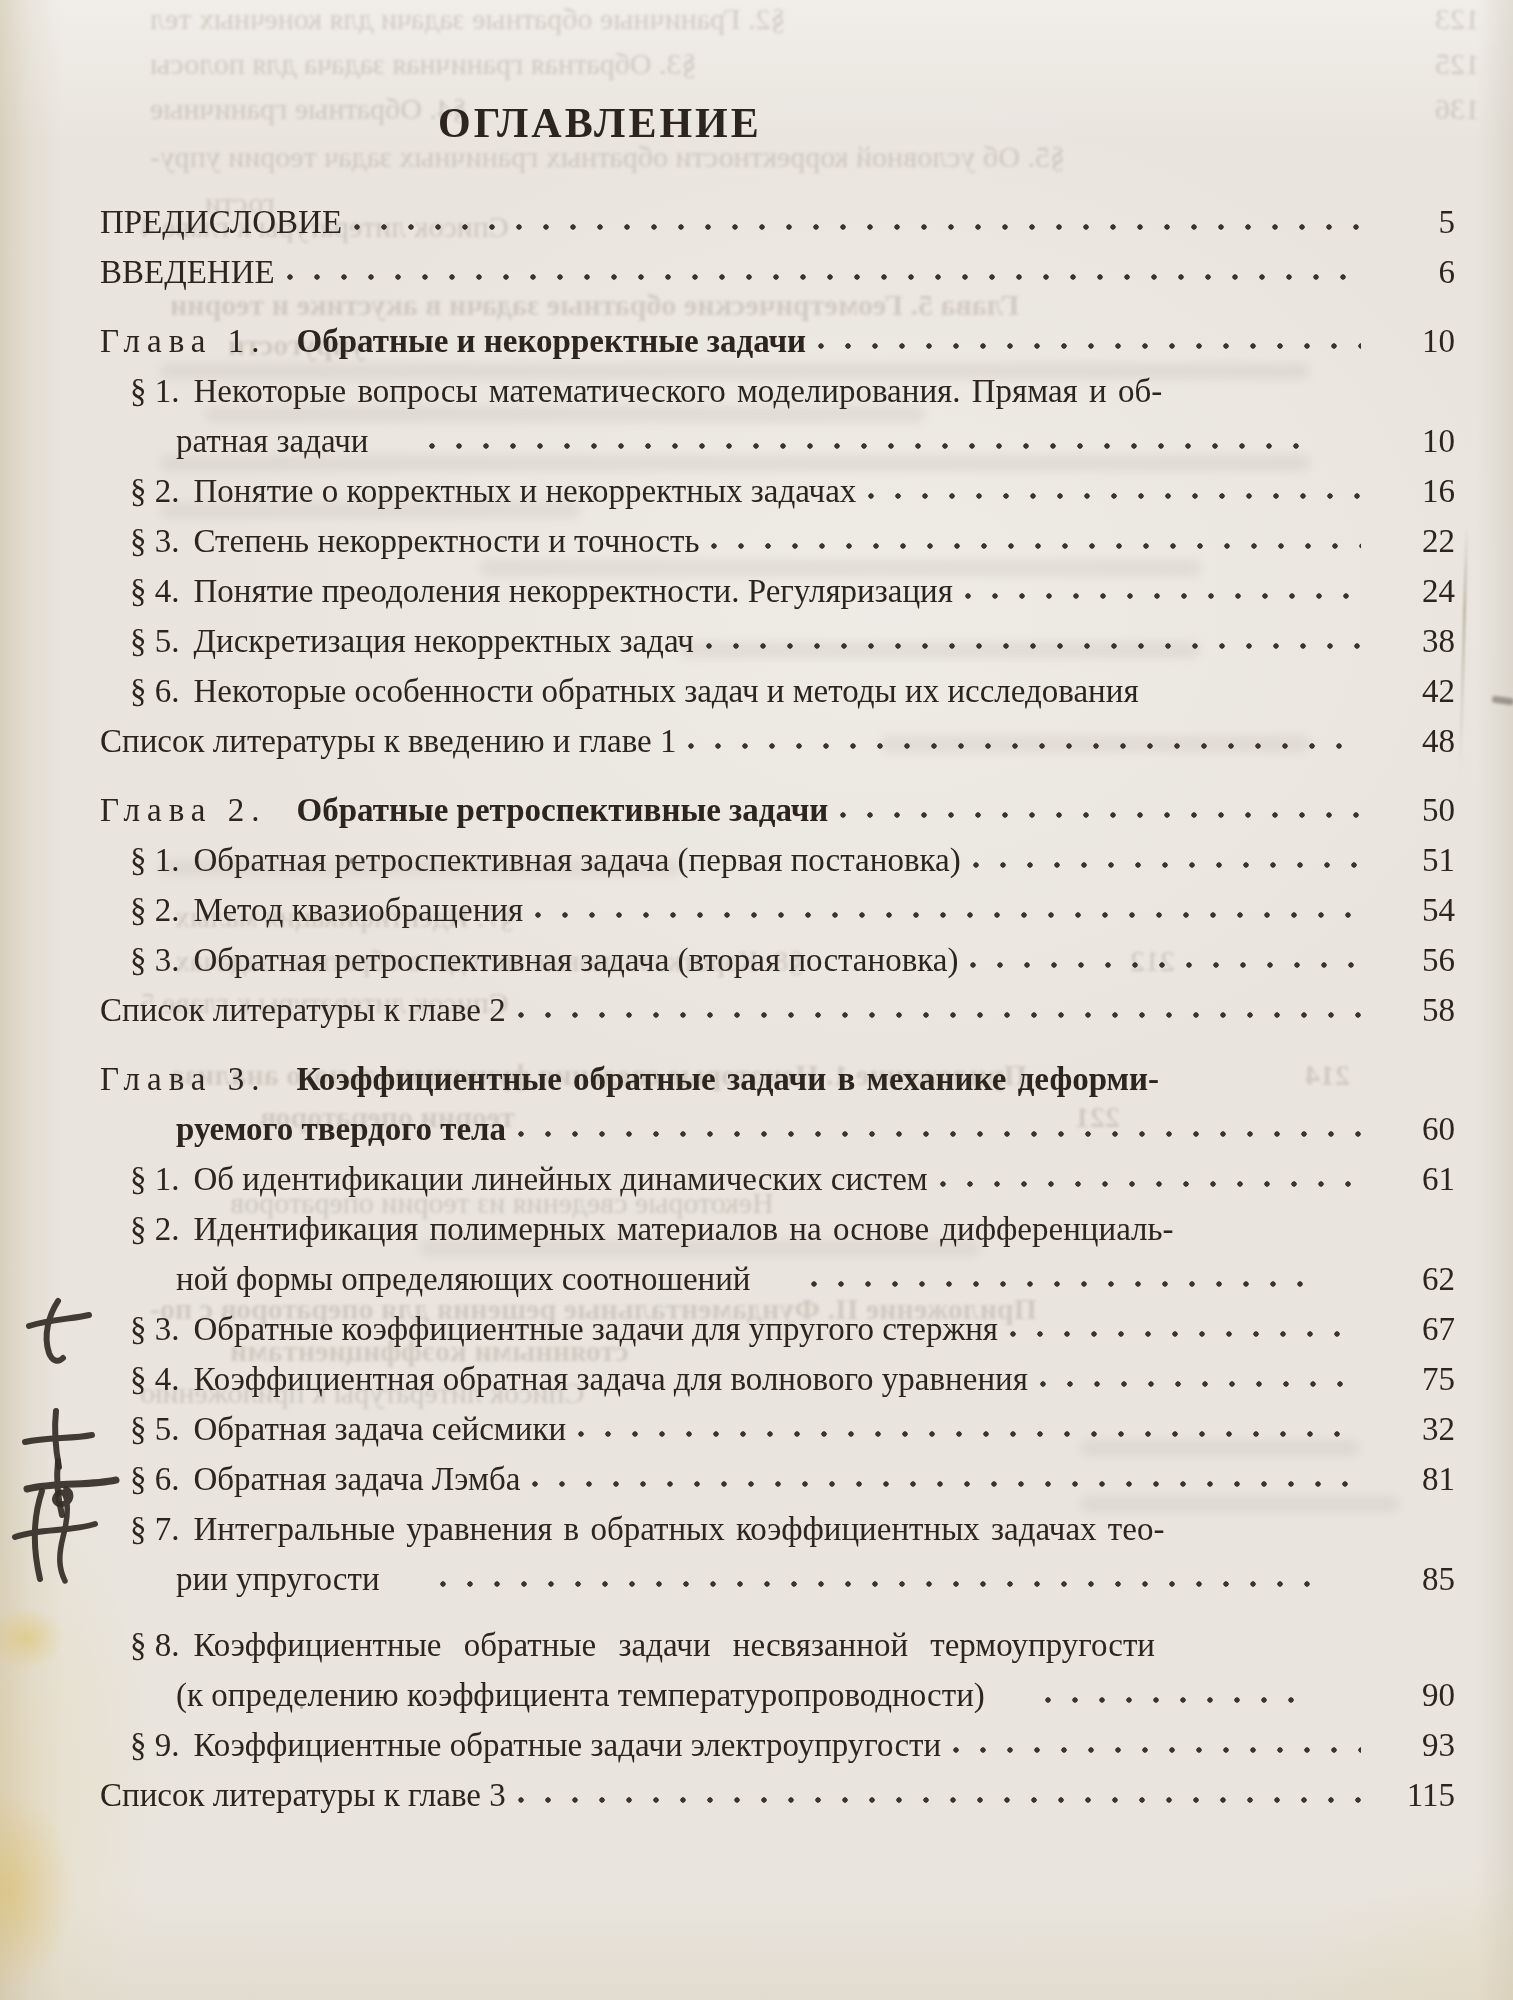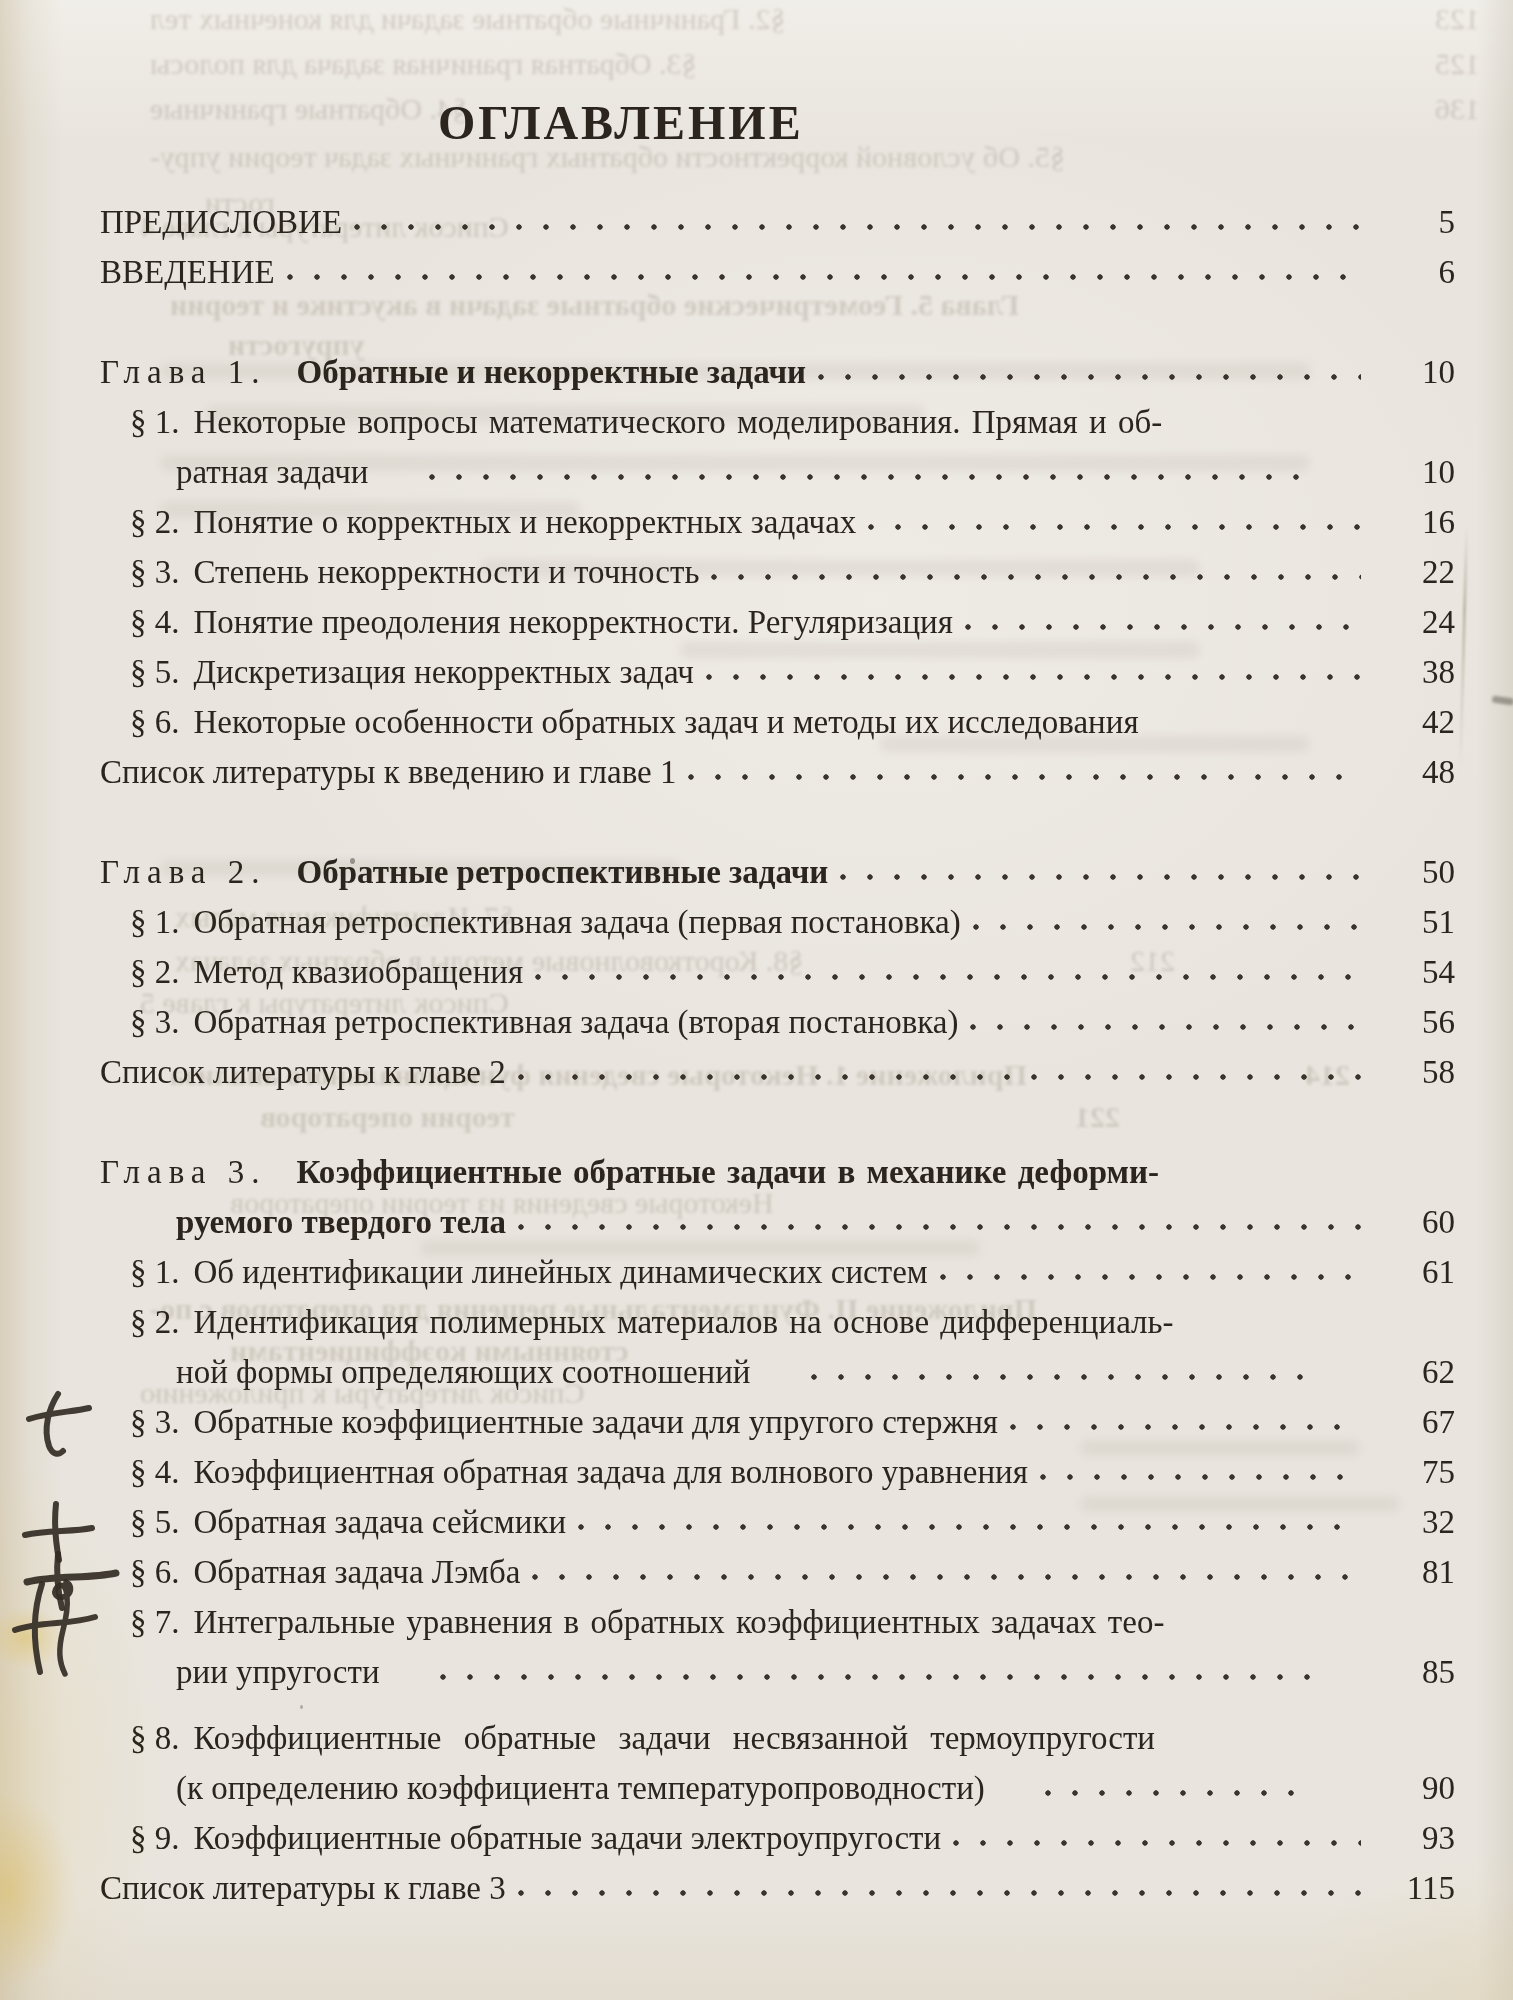--- a/index.html
+++ b/index.html
@@ -25,29 +25,29 @@
   .ghost-layer{position:absolute;inset:0;pointer-events:none;}
   .ghost{
     position:absolute;display:flex;justify-content:space-between;align-items:baseline;
     font-size:30px;line-height:34px;color:var(--ghost);
     opacity:.34;filter:blur(1.4px);white-space:nowrap;
   }
   .ghost.bold{font-weight:bold;opacity:.30;}
   .ghost .g{transform:scaleX(-1);display:inline-block;}
   .smudge{position:absolute;height:16px;border-radius:9px;background:var(--ghost);opacity:.13;filter:blur(5px);}
   .page-title{
-    position:relative;font-weight:bold;font-size:48px;line-height:50px;letter-spacing:3px;
+    position:relative;font-weight:bold;font-size:42px;line-height:50px;letter-spacing:3px;
     margin:98px 0 56px 438px;width:-moz-fit-content;width:fit-content;
   }
   .toc{position:relative;padding:0 58px 0 100px;}
   .row{
     position:relative;display:flex;align-items:flex-end;
     font-size:33px;line-height:36px;margin-bottom:14px;white-space:nowrap;
   }
-  .kind-chapter{margin-top:64px;}
+  .kind-chapter{margin-top:33px;}
   .kind-chapter .prefix{letter-spacing:7px;margin-right:30px;}
   .kind-chapter .label{font-weight:bold;}
   .kind-section{padding-left:30px;}
   .kind-section .prefix{margin-right:14px;}
   .kind-cont{padding-left:76px;gap:48px;}
   .kind-cont-bold{padding-left:76px;}
   .kind-cont-bold .label{font-weight:bold;}
   .justify-slight .label{word-spacing:3px;}
   .justify-wide .label{word-spacing:14px;margin-top:16px;}
   .dots{

